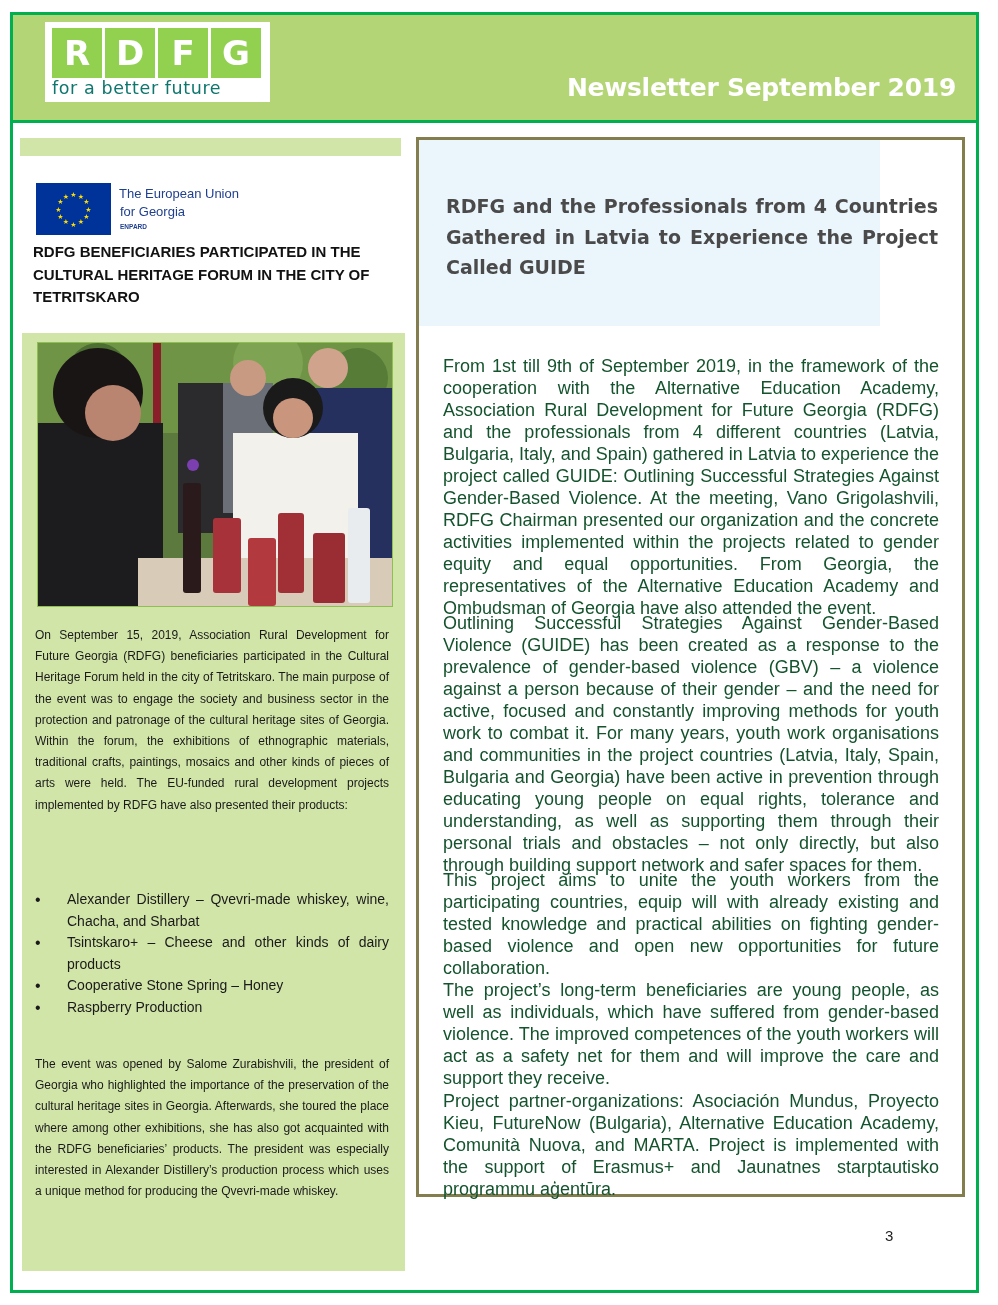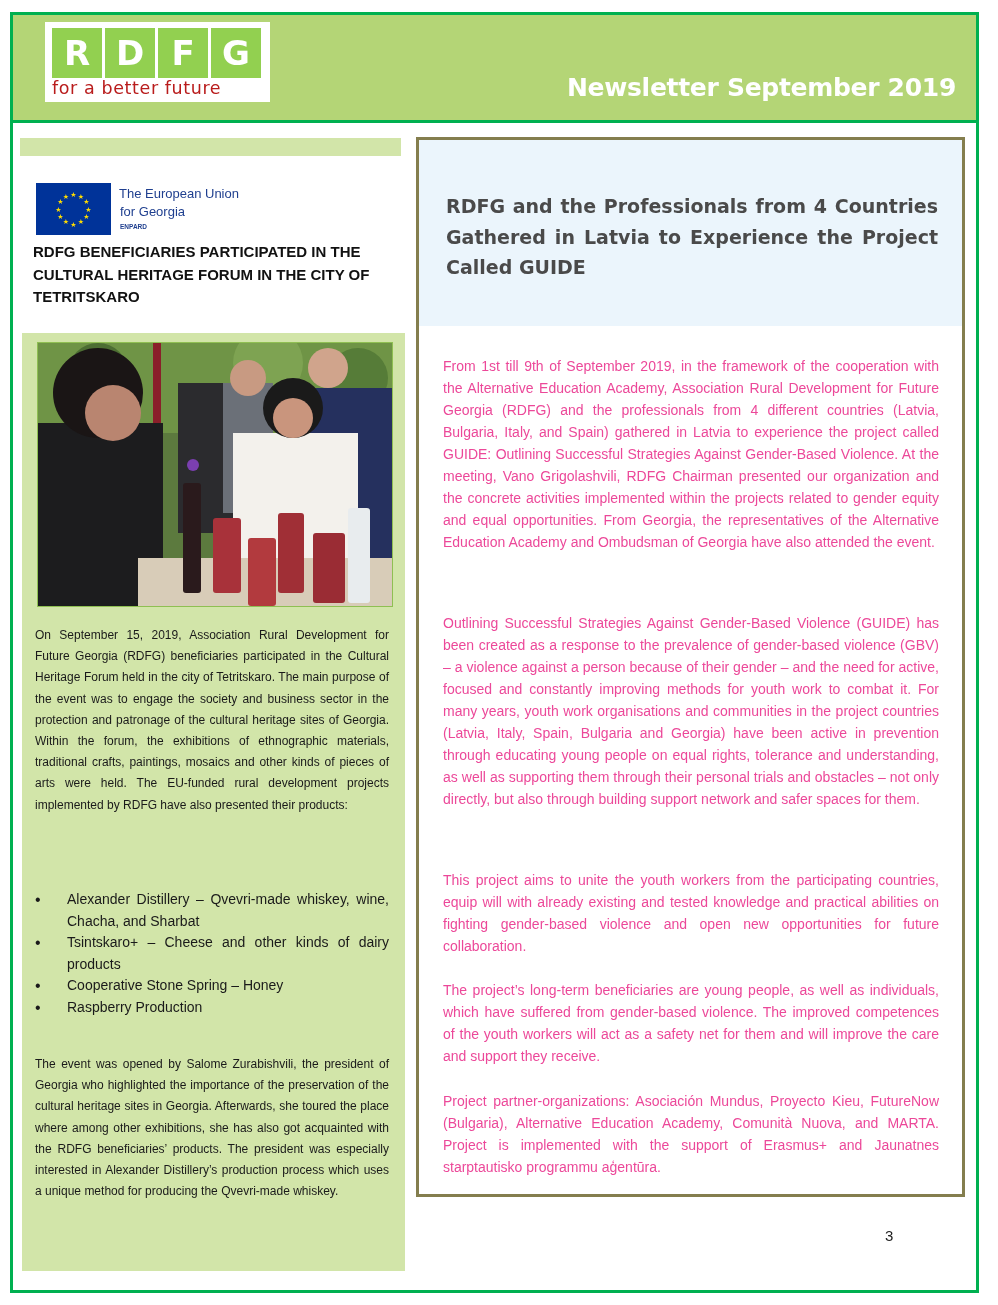--- a/index.html
+++ b/index.html
@@ -7,21 +7,21 @@
          font-family: "Liberation Sans", sans-serif; color: #1a1a1a; }
   .page-frame { position: absolute; left: 10px; top: 12px; width: 963px; height: 1275px;
                 border: 3px solid #00B050; box-sizing: content-box; }
   .header { position: absolute; left: 13px; top: 15px; width: 963px; height: 105px;
             background: #B4D576; border-bottom: 3px solid #00B050; }
   .logo { position: absolute; left: 32px; top: 7px; width: 225px; height: 80px; background: #ffffff; }
   .logo-letters { position: absolute; left: 7px; top: 6px; display: flex; gap: 3px; }
   .logo-letter { width: 50px; height: 50px; background: #92D050; color: #ffffff;
                  font-family: "DejaVu Sans", sans-serif; font-weight: bold; font-size: 34px;
                  display: flex; align-items: center; justify-content: center; }
-  .logo-tagline { position: absolute; left: 7px; top: 56px; width: 212px; color: #b91c1c;
+  .logo-tagline { position: absolute; left: 7px; top: 56px; width: 212px; color: #0f766e;
                   font-family: "DejaVu Sans", sans-serif; font-size: 17.5px; letter-spacing: 0.6px;
                   white-space: nowrap; }
   .newsletter-title { position: absolute; right: 20px; top: 58px; color: #ffffff;
                       font-family: "DejaVu Sans", sans-serif; font-weight: bold; font-size: 25px;
                       letter-spacing: -0.3px; white-space: nowrap; }
   .left-strip { position: absolute; left: 20px; top: 138px; width: 381px; height: 18px; background: #D2E5A9; }
   .eu-logo { position: absolute; left: 36px; top: 183px; width: 200px; height: 52px; }
   .eu-flag { position: absolute; left: 0; top: 0; width: 75px; height: 52px; background: #003399; }
   .eu-text1 { position: absolute; left: 83px; top: 3px; font-size: 13px; color: #1f3f8f; white-space: nowrap; }
   .eu-text2 { position: absolute; left: 84px; top: 21px; font-size: 13px; color: #1f3f8f; white-space: nowrap; }
@@ -34,26 +34,26 @@
   .left-text { position: absolute; left: 13px; width: 354px; font-size: 12px; line-height: 21.2px;
                text-align: justify; color: #1a1a1a; }
   .left-p1 { top: 292px; }
   .left-list { position: absolute; left: 13px; top: 556px; width: 354px; margin: 0; padding: 0;
                list-style: none; font-size: 14px; line-height: 21.6px; }
   .left-list li { position: relative; padding-left: 32px; text-align: justify; }
   .left-list li::before { content: "\2022"; position: absolute; left: 0; top: 0; font-size: 16px; }
   .left-p2 { top: 721px; }
   .right-box { position: absolute; left: 416px; top: 137px; width: 543px; height: 1054px;
                border: 3px solid #847E4E; background: #ffffff; }
-  .right-head { position: absolute; left: 0; top: 0; width: 543px; height: 186px; background: #EBF5FC; }
+  .right-head { position: absolute; left: 0; top: 0; width: 461px; height: 186px; background: #EBF5FC; }
   .right-title { position: absolute; left: 27px; top: 51px; width: 492px; font-family: "DejaVu Sans", sans-serif;
                  font-weight: bold; font-size: 19px; line-height: 30.5px; color: #4a4a4a;
                  text-align: justify; text-align-last: left; }
-  .right-text { position: absolute; left: 24px; width: 496px; font-size: 14px; line-height: 22px;
-                text-align: justify; color: #ec4899; }
+  .right-text { position: absolute; left: 24px; width: 496px; font-size: 18px; line-height: 22px;
+                text-align: justify; color: #14532d; }
   .r-p1 { top: 215px; }
   .r-p2 { top: 472px; }
   .r-p3 { top: 729px; }
   .r-p4 { top: 839px; }
   .r-p5 { top: 950px; }
   .page-number { position: absolute; left: 885px; top: 1227px; font-size: 15px; color: #222; }
 </style>
 </head>
 <body>
 

